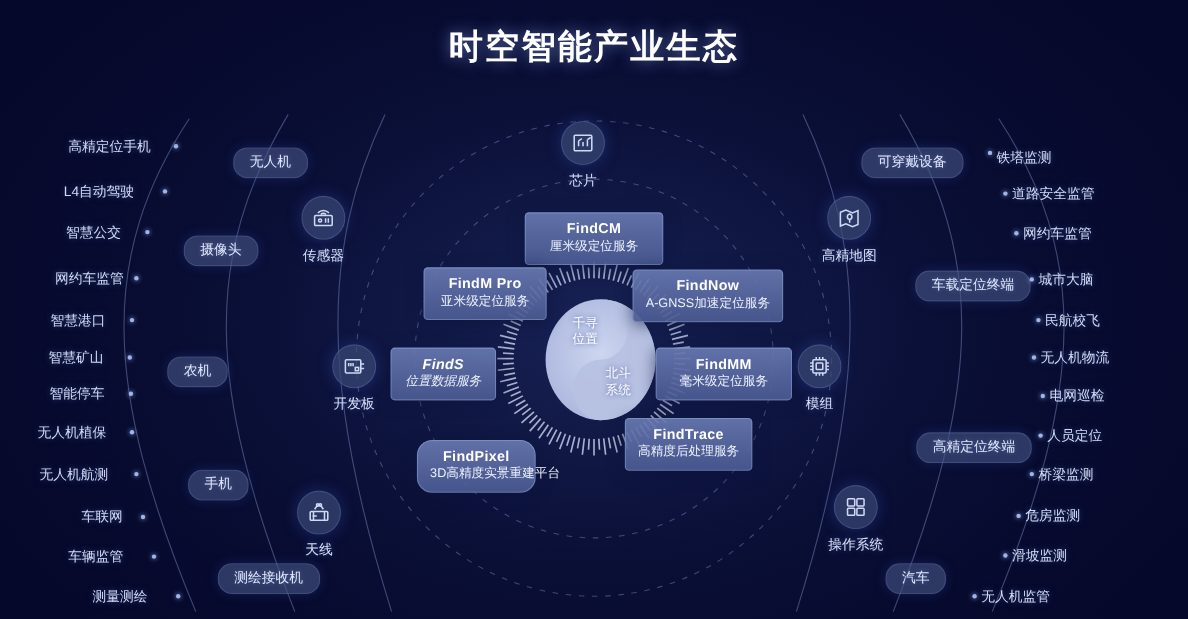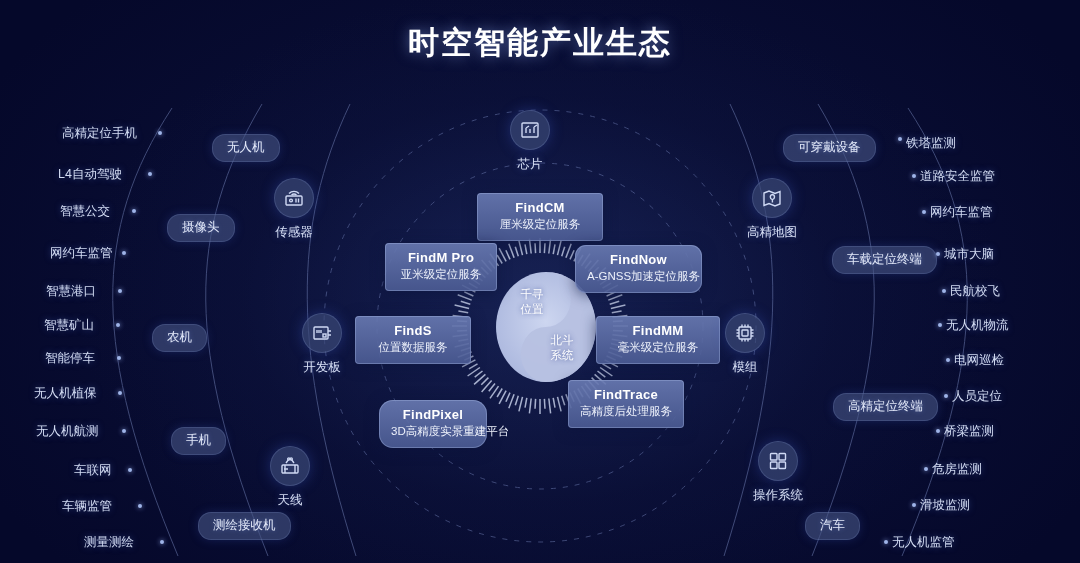--- a/index.html
+++ b/index.html
@@ -254,25 +254,25 @@
 
   <div id="products-layer">
       <div class="prod" style="left: 477px; top: 193px; width: 126px;">
         <span class="nm">FindCM</span>
         <span class="ds">厘米级定位服务</span>
       </div>
       <div class="prod" style="left: 385px; top: 243px; width: 112px;">
         <span class="nm">FindM Pro</span>
         <span class="ds">亚米级定位服务</span>
       </div>
-      <div class="prod" style="left: 575px; top: 245px; width: 127px; border-radius: 11px;">
+      <div class="prod" style="left: 575px; top: 245px; width: 137px;">
         <span class="nm">FindNow</span>
         <span class="ds">A-GNSS加速定位服务</span>
       </div>
-      <div class="prod" style="left: 355px; top: 316px; width: 116px;">
+      <div class="prod" style="left: 355px; top: 316px; width: 96px; font-style: italic;">
         <span class="nm">FindS</span>
         <span class="ds">位置数据服务</span>
       </div>
       <div class="prod" style="left: 596px; top: 316px; width: 124px;">
         <span class="nm">FindMM</span>
         <span class="ds">毫米级定位服务</span>
       </div>
       <div class="prod" style="left: 379px; top: 400px; width: 108px; border-radius: 14px;">
         <span class="nm">FindPixel</span>
         <span class="ds">3D高精度实景重建平台</span>

